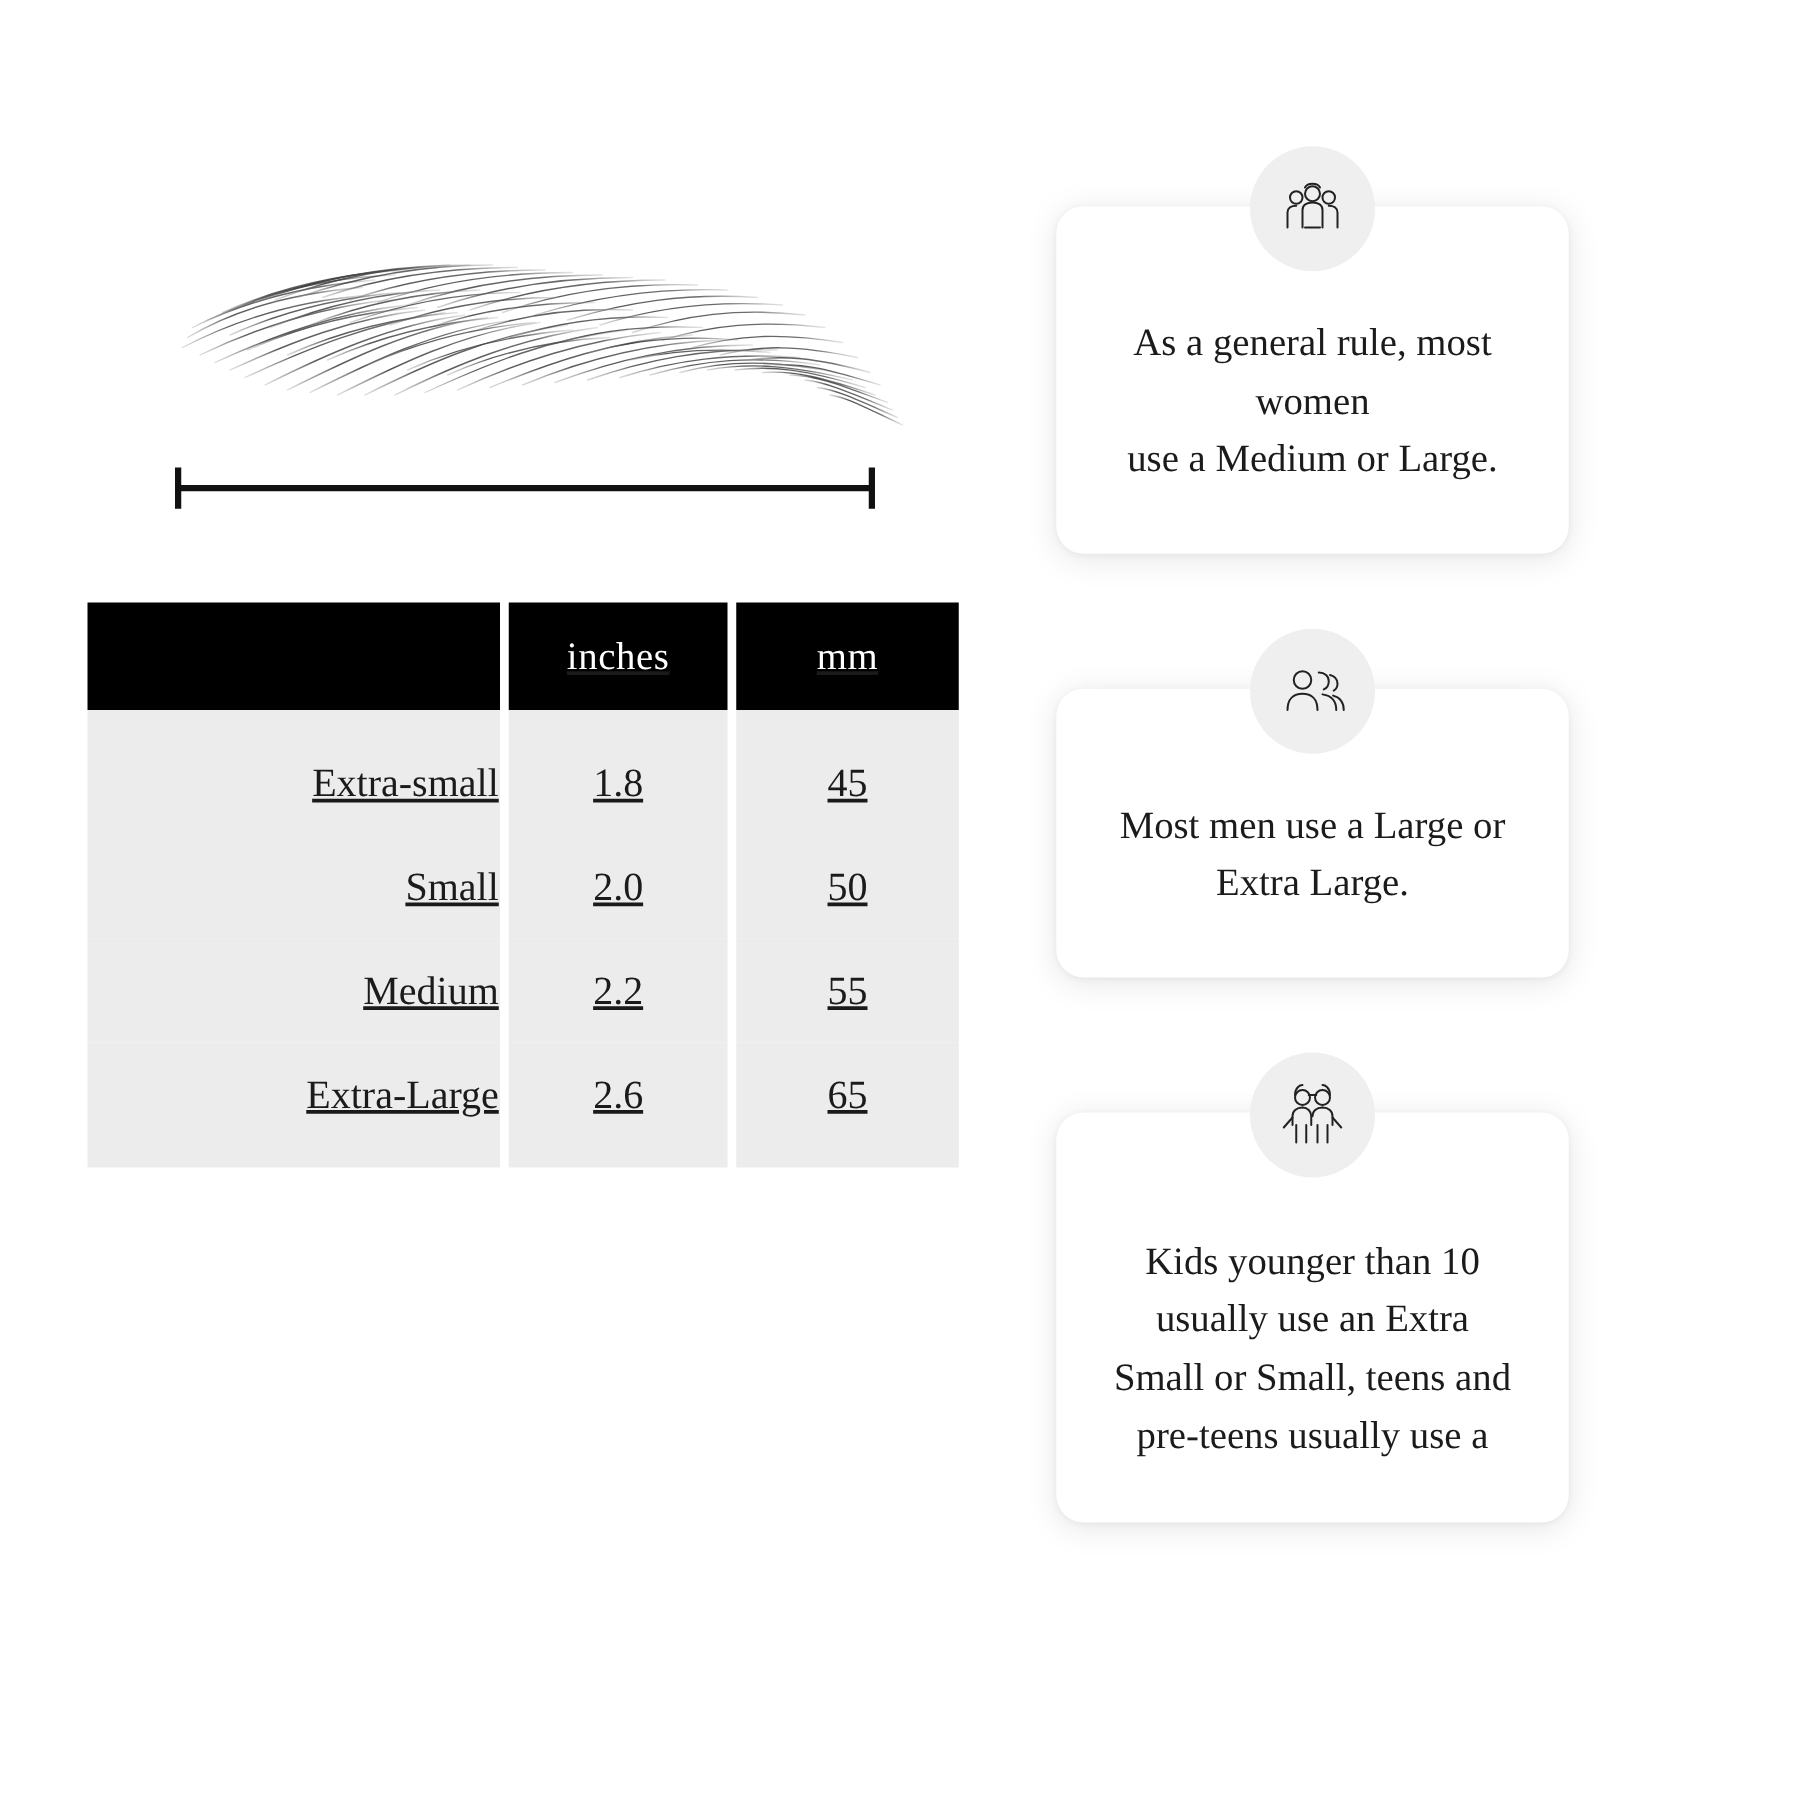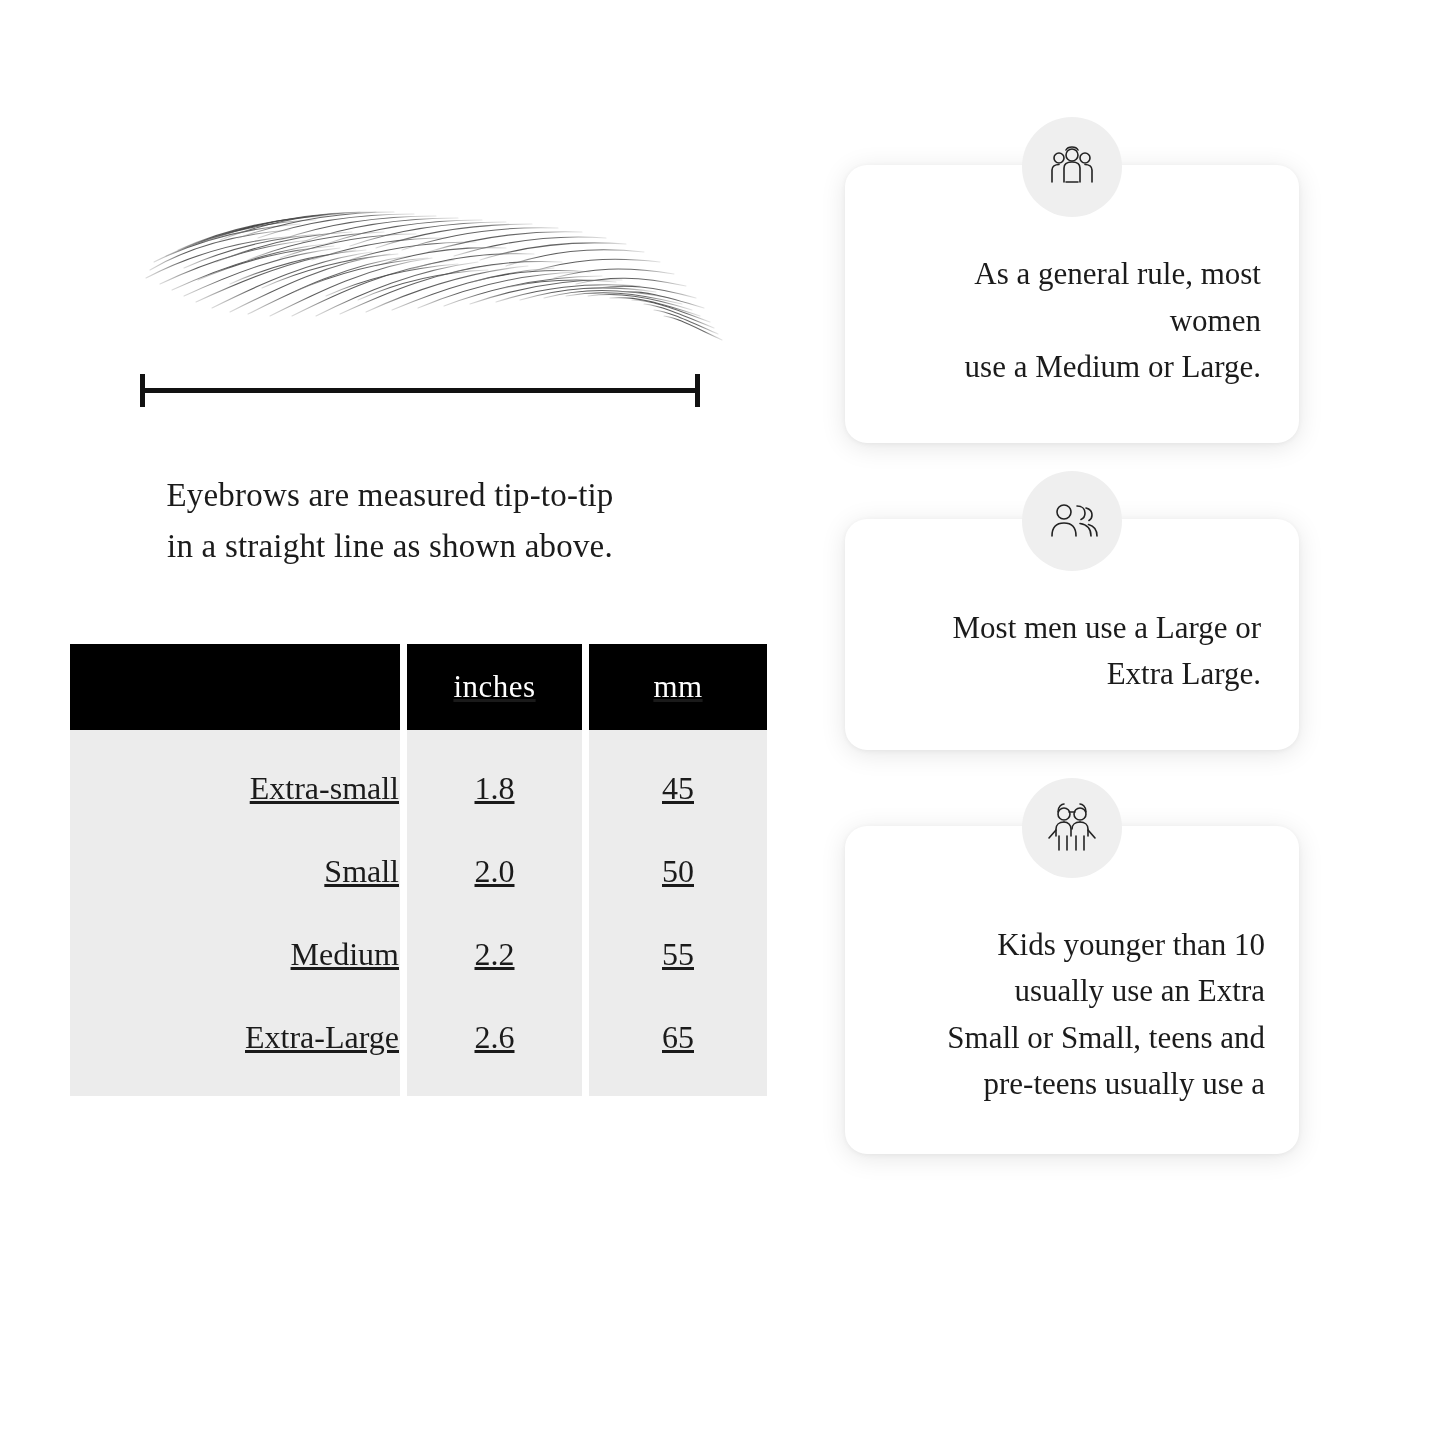--- a/index.html
+++ b/index.html
@@ -124,23 +124,23 @@
     top: 165px;
     width: 520px;
   }
   .card {
     position: relative;
     background: #ffffff;
     border-radius: 22px;
     box-shadow: 0 4px 26px rgba(0,0,0,0.10), 0 1px 5px rgba(0,0,0,0.05);
     padding: 86px 38px 40px 38px;
     box-sizing: border-box;
-    width: 454px;
-    text-align: right;
-    margin-bottom: 76px;
+    width: 410px;
+    text-align: center;
+    margin-bottom: 108px;
   }
   .card .card-text {
     font-size: 31px;
     line-height: 1.5;
     color: #1b1b1b;
   }
   .card .icon-badge {
     position: absolute;
     left: 50%;
     top: -48px;
@@ -247,24 +247,20 @@
         </g>
       </svg>
     </div>
 
     <div class="measure-bar">
       <div class="measure-cap left"></div>
       <div class="measure-line"></div>
       <div class="measure-cap right"></div>
     </div>
 
-    <div class="caption">
-      <div>Eyebrows are measured tip-to-tip</div>
-      <div>in a straight line as shown above.</div>
-    </div>
 
     <table class="size-table">
       <colgroup>
         <col class="col-name">
           <col class="col-in">
           <col class="col-mm">
       </colgroup>
       <thead>
         <tr>
           <th class="name-col"></th>

